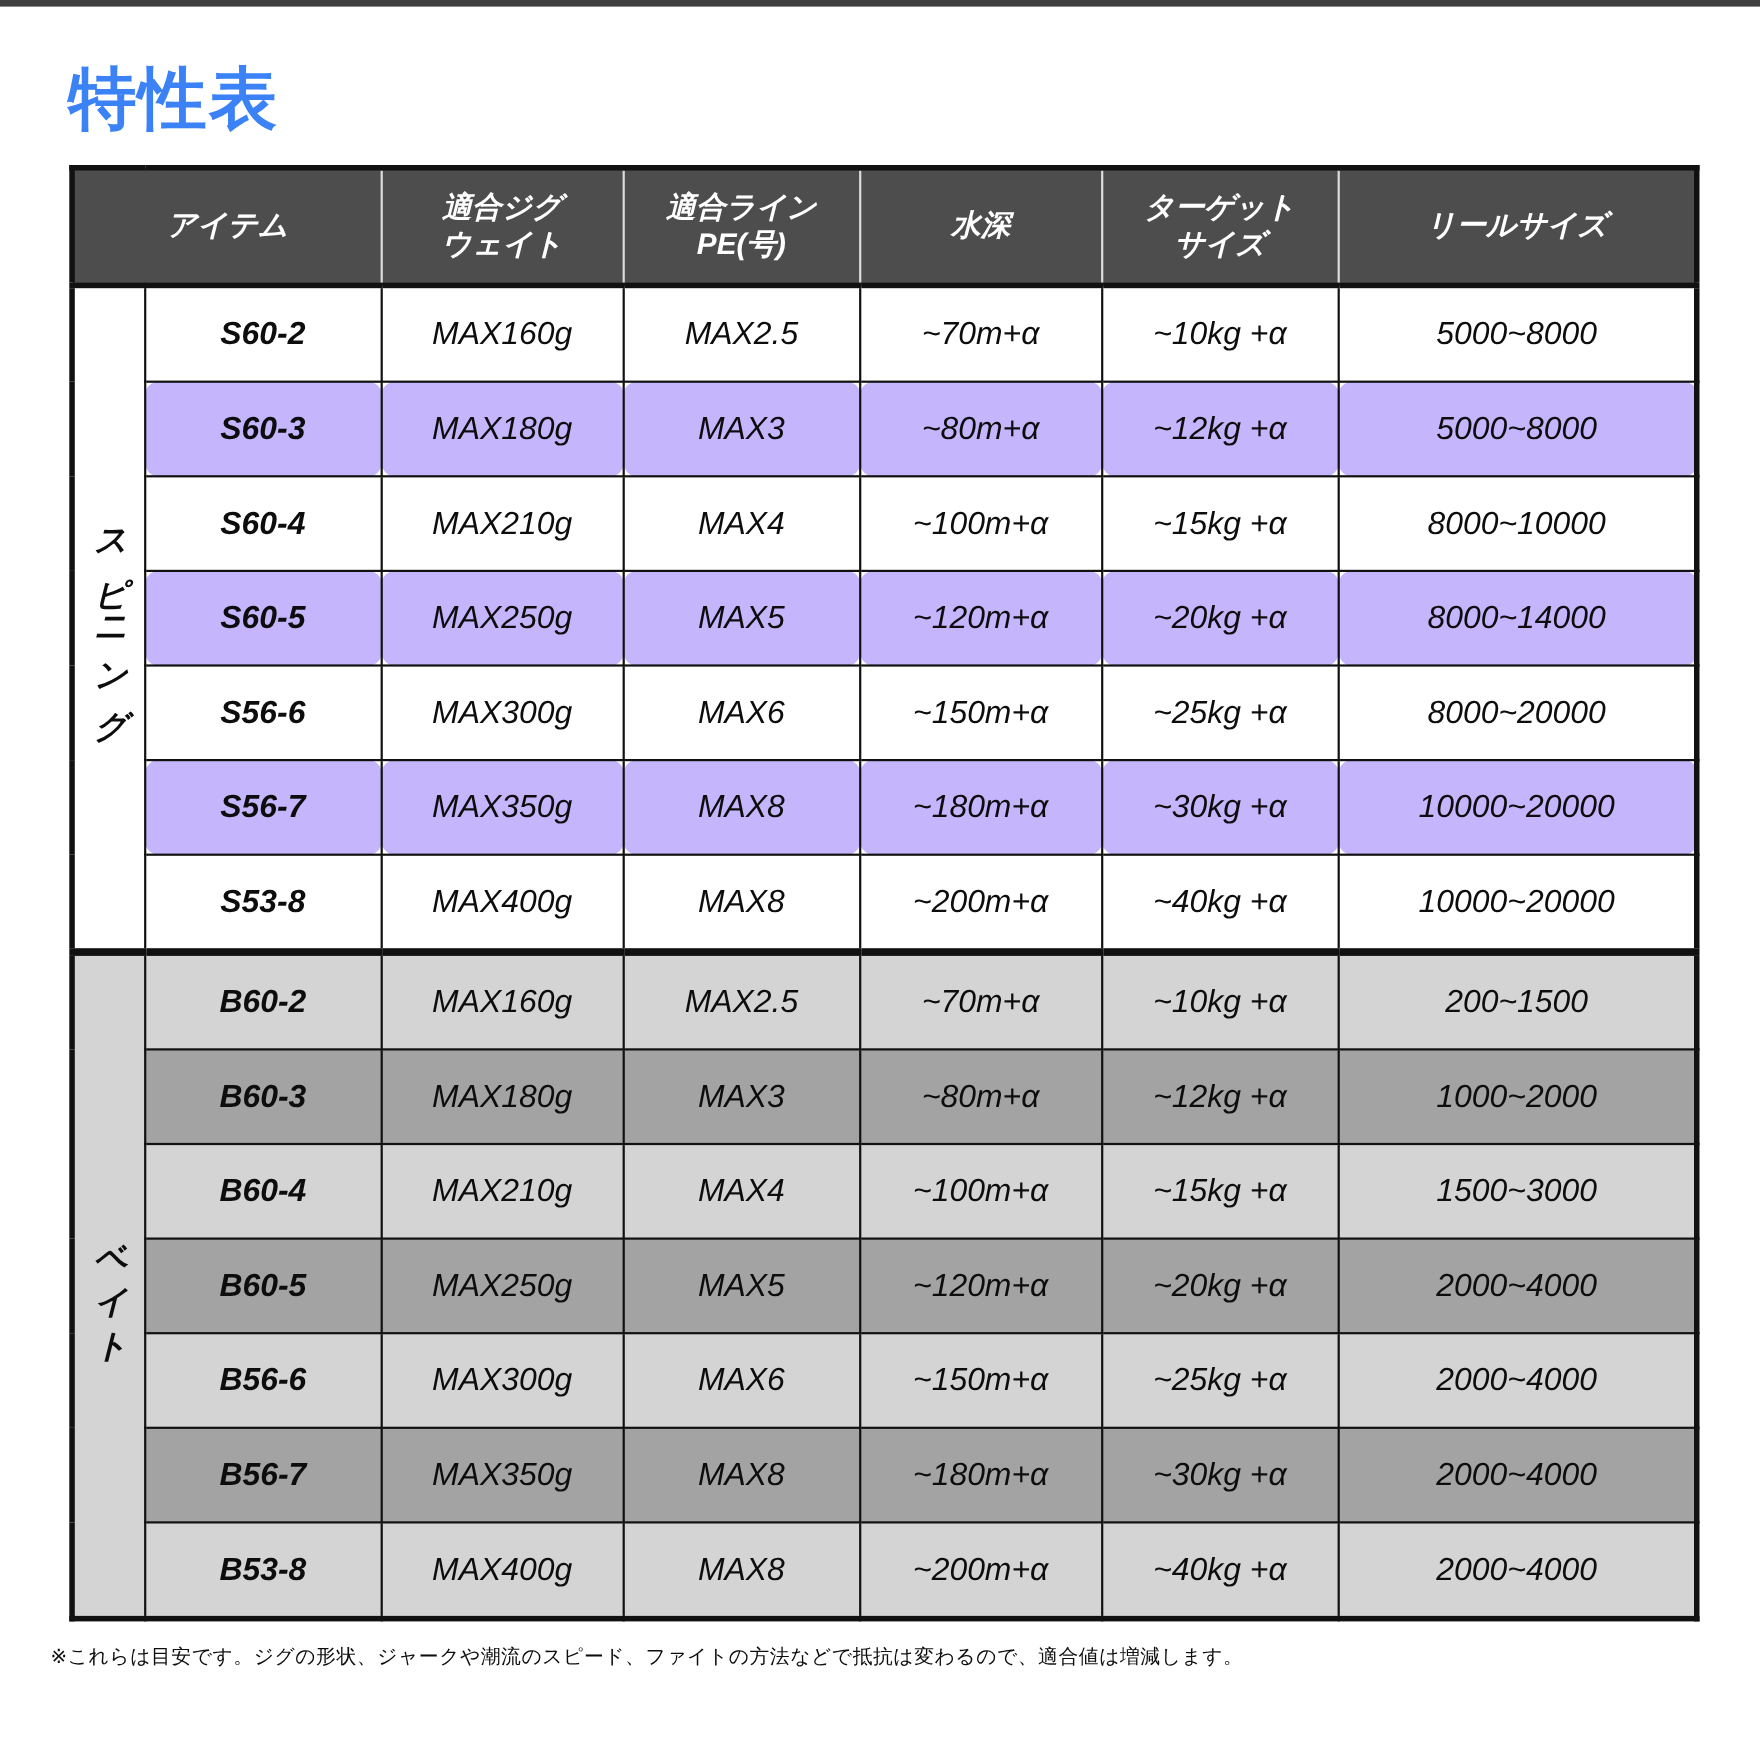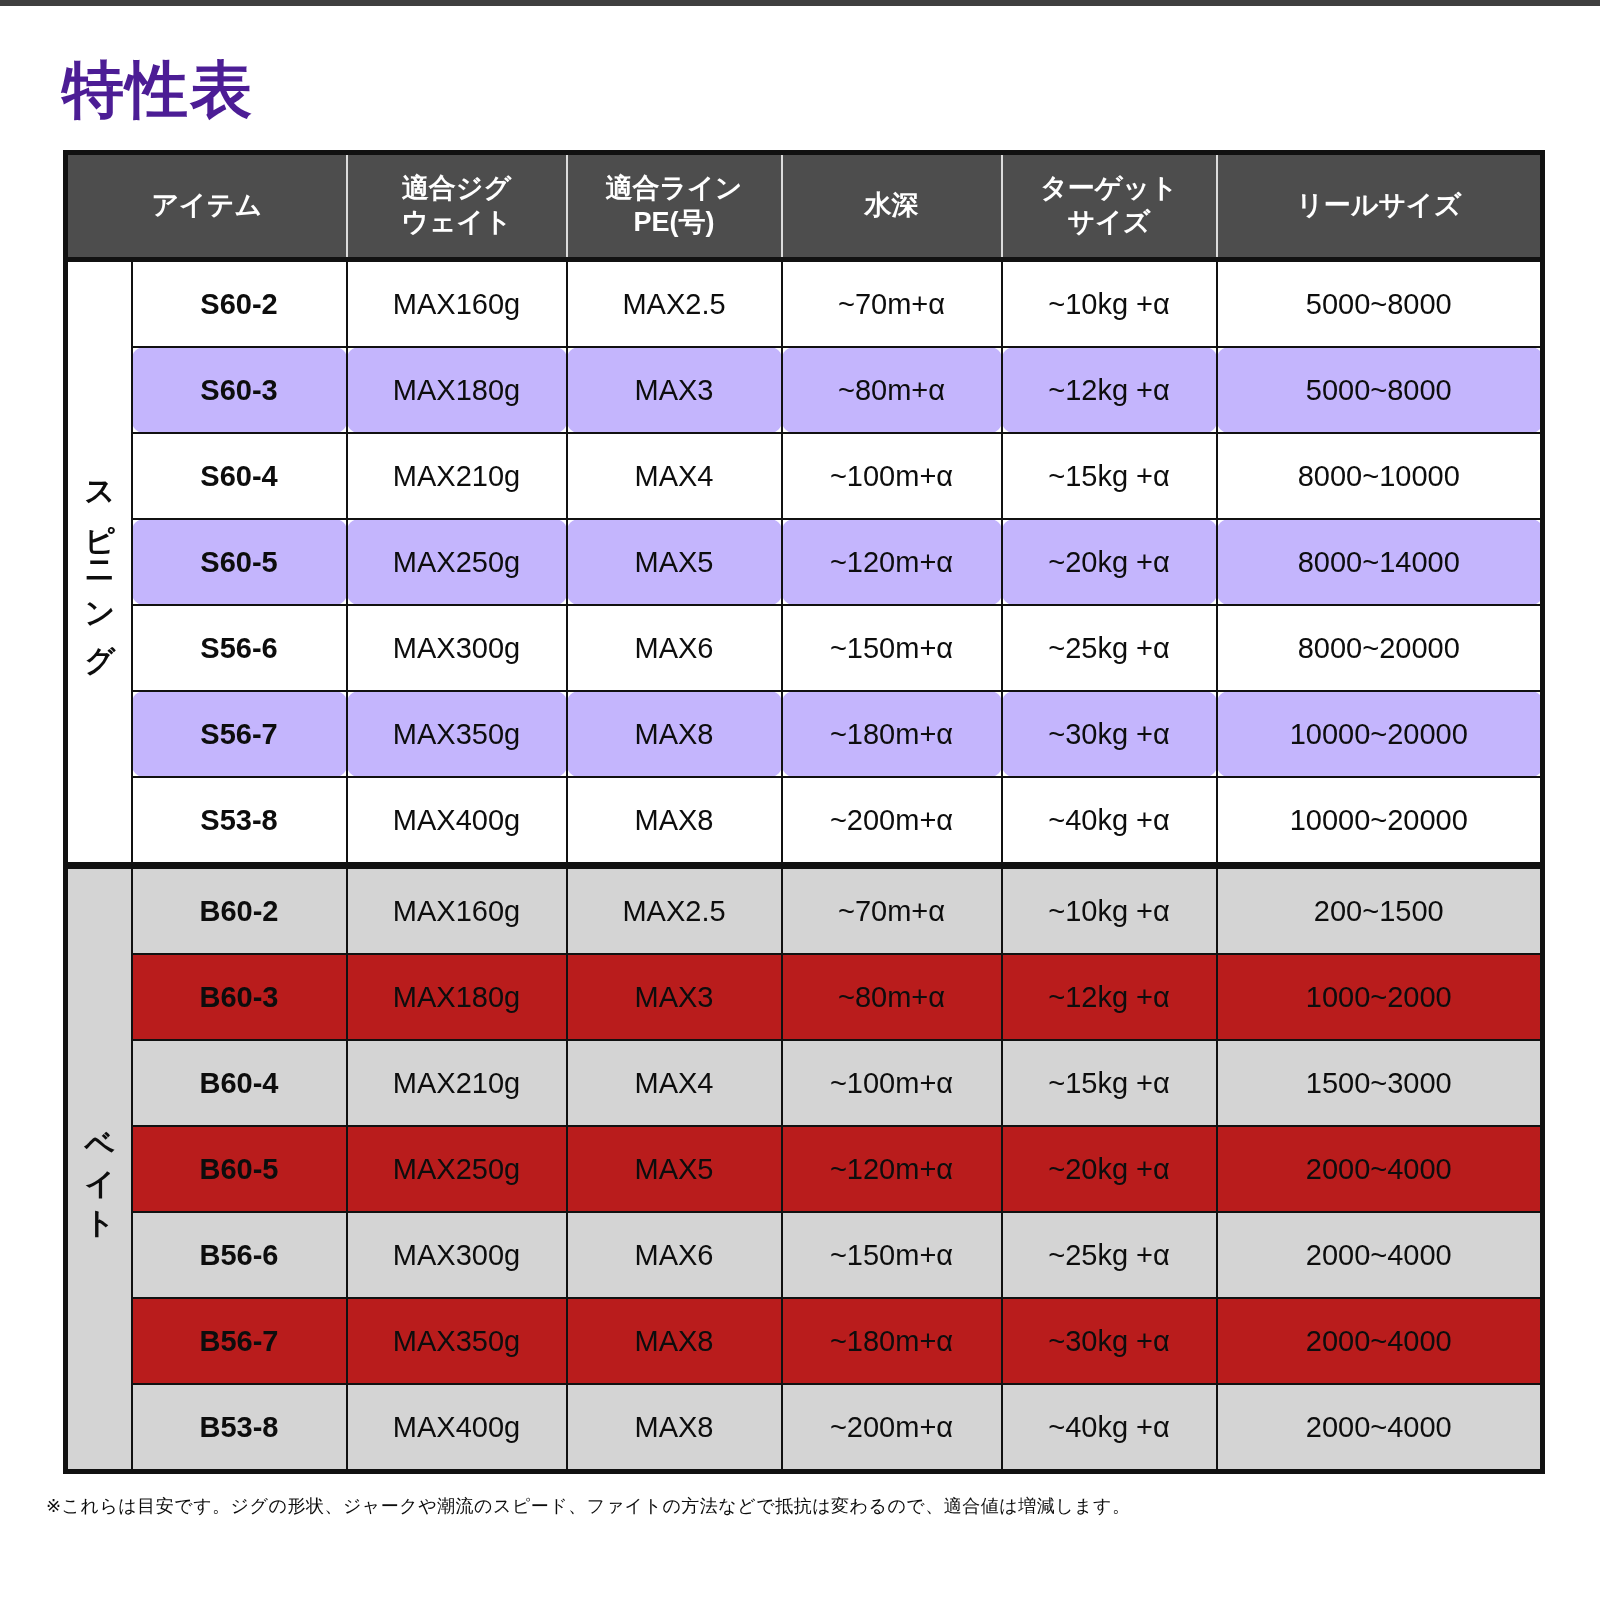--- a/index.html
+++ b/index.html
@@ -14,28 +14,29 @@
   .top-line {
     width: 100%;
     height: 6px;
     background: #3f3f3f;
   }
   .page-title {
     margin: 42px 0 18px 62px;
     font-size: 62px;
     font-weight: bold;
     letter-spacing: 2px;
-    color: #4c1d95;
+    color: #3b82f6;
   }
   table.spec {
     border-collapse: collapse;
     margin-left: 63px;
     table-layout: fixed;
     width: 1477px;
     border: 5px solid #111;
+    font-style: italic;
   }
   col.c-group  { width: 66px; }
   col.c-item   { width: 215px; }
   col.c-jig    { width: 220px; }
   col.c-line   { width: 215px; }
   col.c-depth  { width: 220px; }
   col.c-target { width: 215px; }
   col.c-reel   { width: 326px; }
 
   thead th {
@@ -71,21 +72,21 @@
     letter-spacing: 6px;
     text-align: center;
     vertical-align: middle;
     border: 2px solid #111;
     color: #0d0d0d;
   }
 
   tr.sec0 td { background: #ffffff; }
   tr.sec0.alt td { background: #c4b5fd; border-radius: 12px; }
   tr.sec1 td { background: #d4d4d4; text-align: center; }
-  tr.sec1.alt td { background: #b91c1c; }
+  tr.sec1.alt td { background: #a3a3a3; }
   th.group-label.sec0 { background: #ffffff; }
   th.group-label.sec1 { background: #d4d4d4; }
 
   tr.section-start td, tr.section-start th { border-top: 7px solid #111; }
 
   .footnote {
     margin: 20px 0 0 46px;
     font-size: 18px;
     color: #0d0d0d;
     letter-spacing: 0.5px;

